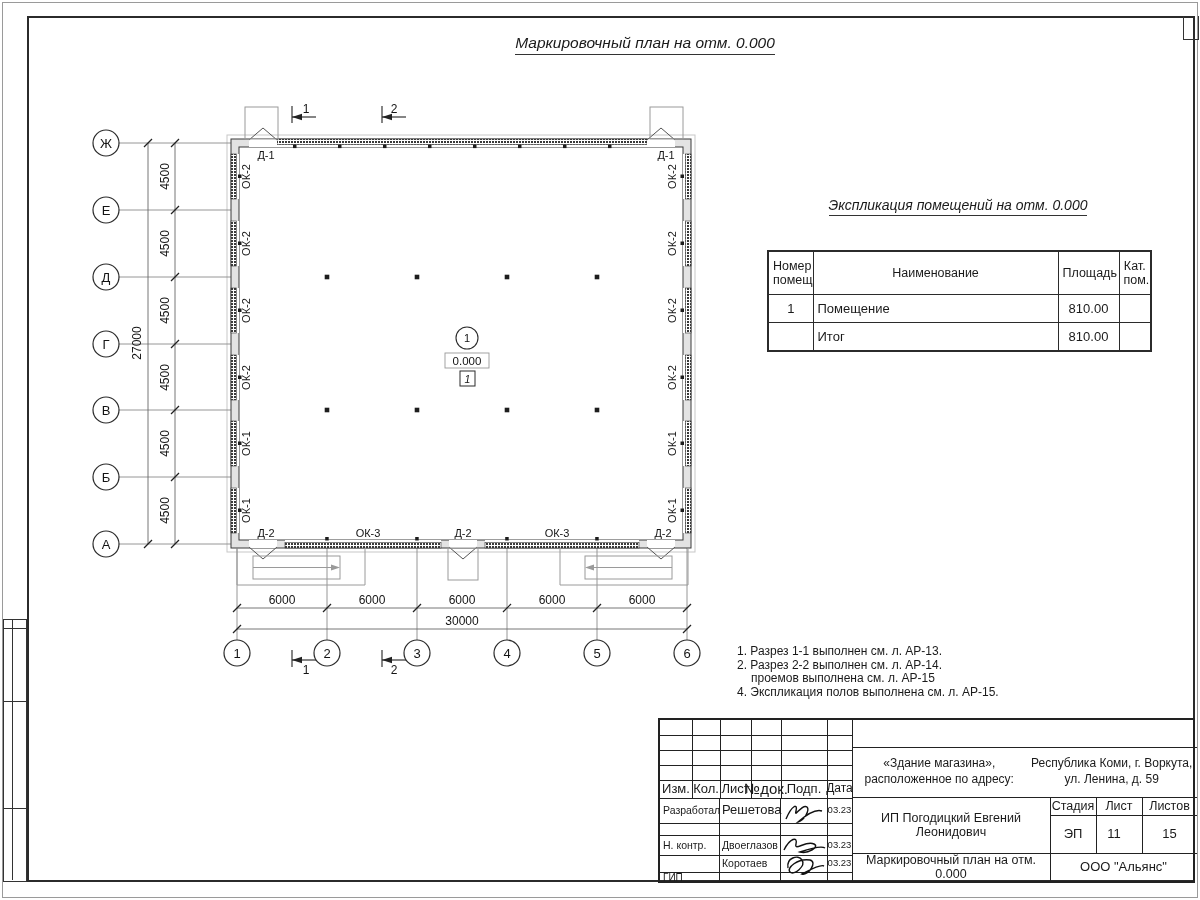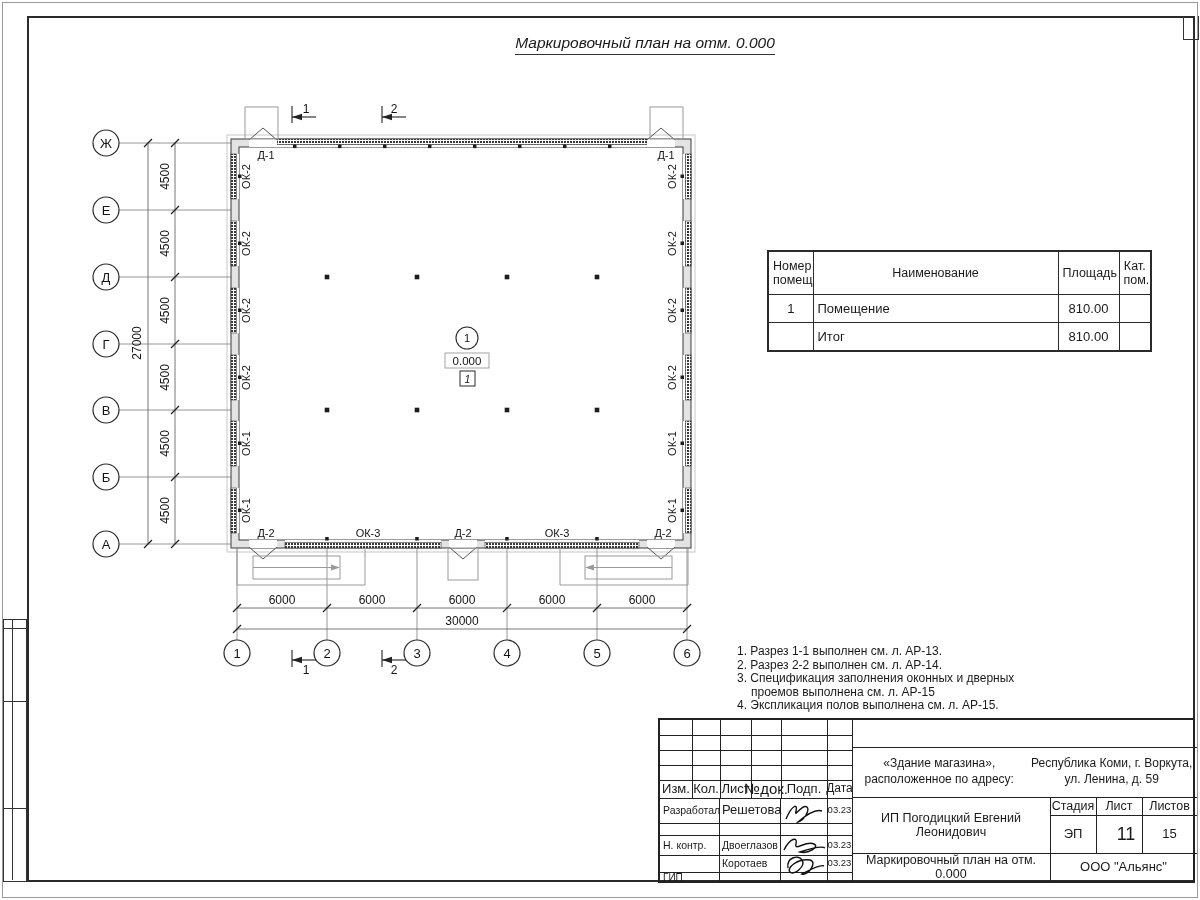--- a/index.html
+++ b/index.html
@@ -340,20 +340,23 @@
       <polygon points="382,660 392,656.8 392,663.2" fill="#222" stroke="none"></polygon>
     </g>
     <g font-size="12" text-anchor="middle">
       <text x="306" y="113">1</text>
       <text x="394" y="113">2</text>
       <text x="306" y="674">1</text>
       <text x="394" y="674">2</text>
     </g>
   </svg>
 
+  <div class="abs expl-head">
+    <span>Экспликация помещений на отм. 0.000</span>
+  </div>
   <table class="expl">
     <colgroup>
         <col style="width:45px">
         <col style="width:245px">
         <col style="width:61px">
         <col style="width:32px">
       </colgroup>
     <tbody>
         <tr>
       <th>Номер помещ.</th>
@@ -372,21 +375,20 @@
       <td class="l">Итог</td>
       <td class="c">810.00</td>
       <td class="c"></td>
     </tr>
   </tbody>
     </table>
 
   <div class="abs notes">
     <div>1. Разрез 1-1 выполнен см. л. АР-13.</div>
     <div>2. Разрез 2-2 выполнен см. л. АР-14.</div>
-    <div>3. Спецификация заполнения оконных и дверных</div>
     <div class="indent">проемов выполнена см. л. АР-15</div>
     <div>4. Экспликация полов выполнена см. л. АР-15.</div>
   </div>
 
   <div class="abs stamp">
 
     <div class="vl" style="left:32px;top:0;height:78px"></div>
     <div class="vl" style="left:60px;top:0;height:78px"></div>
     <div class="vl" style="left:91px;top:0;height:78px"></div>
     <div class="vl" style="left:121px;top:0;height:78px"></div>
@@ -438,21 +440,21 @@
 
     <div class="abs" style="left:192px;top:27px;width:345px;height:50px;display:flex;flex-direction:row;align-items:center;justify-content:center;font-size:12px;line-height:1.3;text-align:center">
       <span>«Здание магазина», расположенное по адресу:</span>
       <span>Республика Коми, г. Воркута, ул. Ленина, д. 59</span>
     </div>
     <div class="tcell" style="left:192px;top:77px;width:198px;height:56px;font-size:12.5px">ИП Погодицкий Евгений Леонидович</div>
     <div class="tcell" style="left:390px;top:77px;width:46px;height:18px;font-size:12.5px">Стадия</div>
     <div class="tcell" style="left:436px;top:77px;width:46px;height:18px;font-size:12.5px">Лист</div>
     <div class="tcell" style="left:482px;top:77px;width:55px;height:18px;font-size:12.5px">Листов</div>
     <div class="tcell" style="left:390px;top:95px;width:46px;height:38px;font-size:13px">ЭП</div>
-    <div class="tcell" style="left:443px;top:95px;width:46px;height:38px;font-size:18px">11</div>
+    <div class="tcell" style="left:431px;top:95px;width:46px;height:38px;font-size:13px">11</div>
     <div class="tcell" style="left:482px;top:95px;width:55px;height:38px;font-size:13px">15</div>
     <div class="tcell" style="left:192px;top:133px;width:198px;height:28px;font-size:12.5px">Маркировочный план на отм. 0.000</div>
     <div class="tcell" style="left:390px;top:133px;width:147px;height:28px;font-size:13px">ООО "Альянс"</div>
   </div>
 
   <div class="abs side-stamp">
     <div class="vl" style="left:8px;top:0;height:260px;background:#333"></div>
     <div class="hl" style="left:0;top:8px;width:22px;background:#333"></div>
     <div class="hl" style="left:0;top:81px;width:22px;background:#333"></div>
     <div class="hl" style="left:0;top:188px;width:22px;background:#333"></div>

